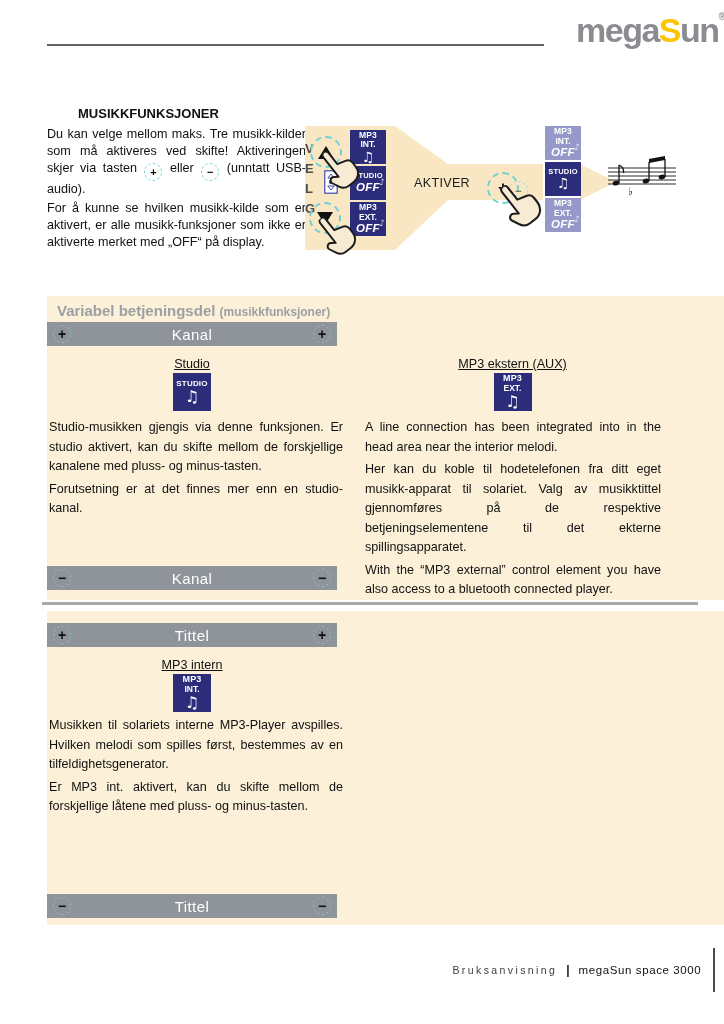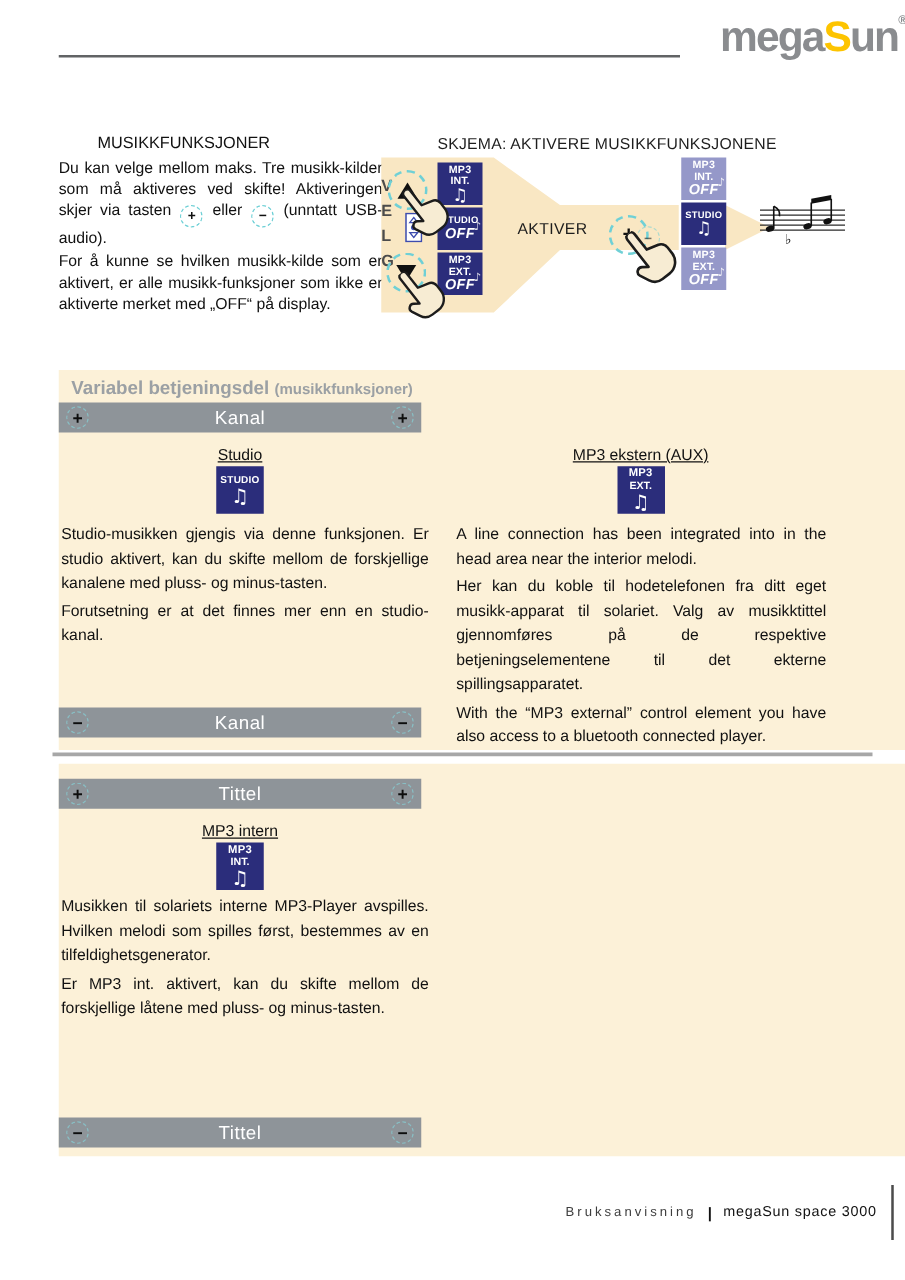--- a/index.html
+++ b/index.html
@@ -8,21 +8,21 @@
 
   
   .header-rule{position:absolute;left:47px;top:44px;width:497px;height:2px;background:#616365;}
   .logo{position:absolute;left:576px;top:12px;font-size:34px;font-weight:bold;
         color:#8a8c8f;letter-spacing:-1.5px;line-height:1;}
   .logo .logo-s{color:#fdc400;}
   .logo .logo-reg{font-size:10px;color:#8a8c8f;vertical-align:22px;letter-spacing:0;}
 
   
   .intro{position:absolute;left:47px;top:106px;width:259px;}
-  .intro-title{font-size:13px;font-weight:normal;margin:0 0 5px 0;padding-left:31px;}
+  .intro-title{font-size:13px;font-weight:bold;margin:0 0 5px 0;padding-left:31px;}
   .intro p{font-size:12.6px;line-height:1.34;text-align:justify;margin:0 0 2px 0;}
   .inline-circle{display:inline-flex;align-items:center;justify-content:center;
         width:16px;height:16px;border:1.6px dashed #6fd0d6;border-radius:50%;
         font-weight:bold;font-size:11px;vertical-align:-4px;margin:0 1px;}
 
   
   .diagram{position:absolute;left:300px;top:106px;width:414px;height:176px;}
   .diagram-title{position:absolute;left:50px;top:2px;font-size:12.6px;color:#1d1d1d;letter-spacing:.2px;}
   .diagram-bg{position:absolute;left:0;top:0;}
   .velg{position:absolute;left:5px;top:36px;display:flex;flex-direction:column;gap:7px;
@@ -114,21 +114,20 @@
         </span>
       <span>(unntatt USB-audio).</span></p>
     <p>For å kunne se hvilken musikk-kilde som er aktivert, er alle musikk-funksjoner som ikke er aktiverte merket med „OFF“ på display.</p>
   </section>
 
   <section class="diagram">
     <svg class="diagram-bg" width="414" height="176" viewBox="0 0 414 176">
       <polygon points="5,20 95,20 148,58 243,58 243,94 148,94 95,144 5,144" fill="#f9e7c3"></polygon>
       <polygon points="280,58 316,76 280,94" fill="#f9e7c3"></polygon>
     </svg>
-    <div class="diagram-title">SKJEMA: AKTIVERE MUSIKKFUNKSJONENE</div>
 
     <div class="velg">
       <span>V</span>
       <span>E</span>
       <span>L</span>
       <span>G</span>
     </div>
 
     <div class="circle-btn circle-up">
         <span class="tri-up"></span>

